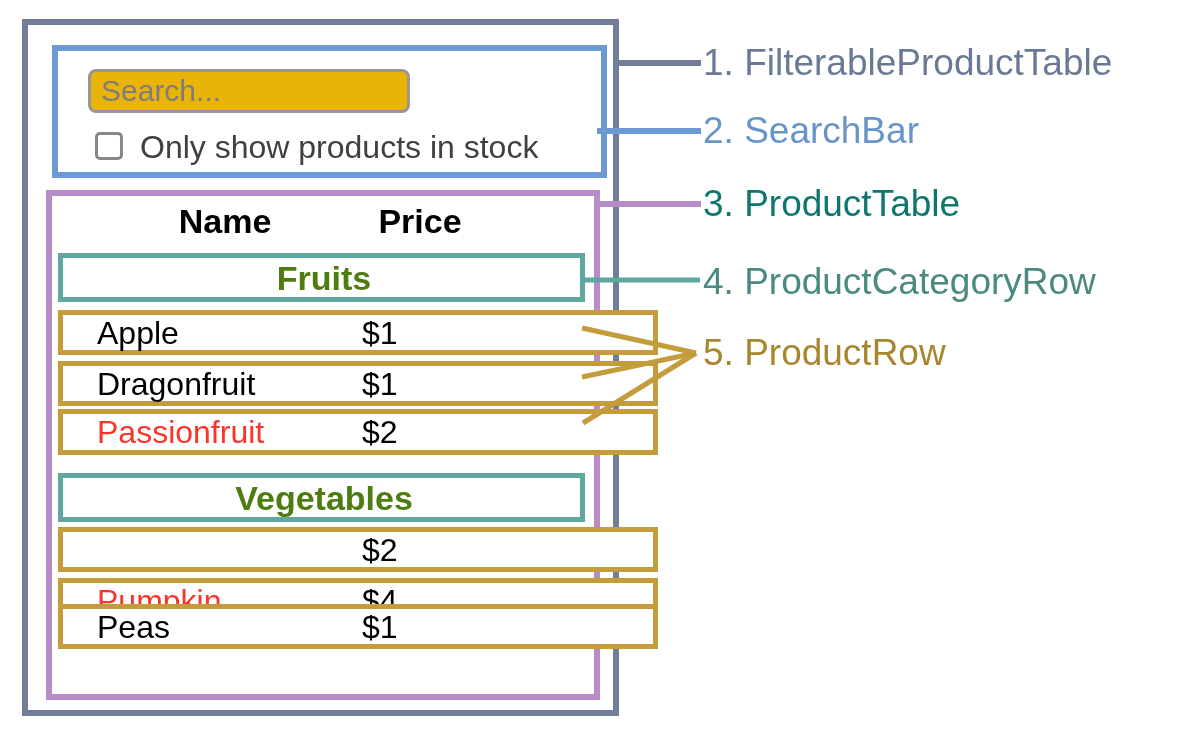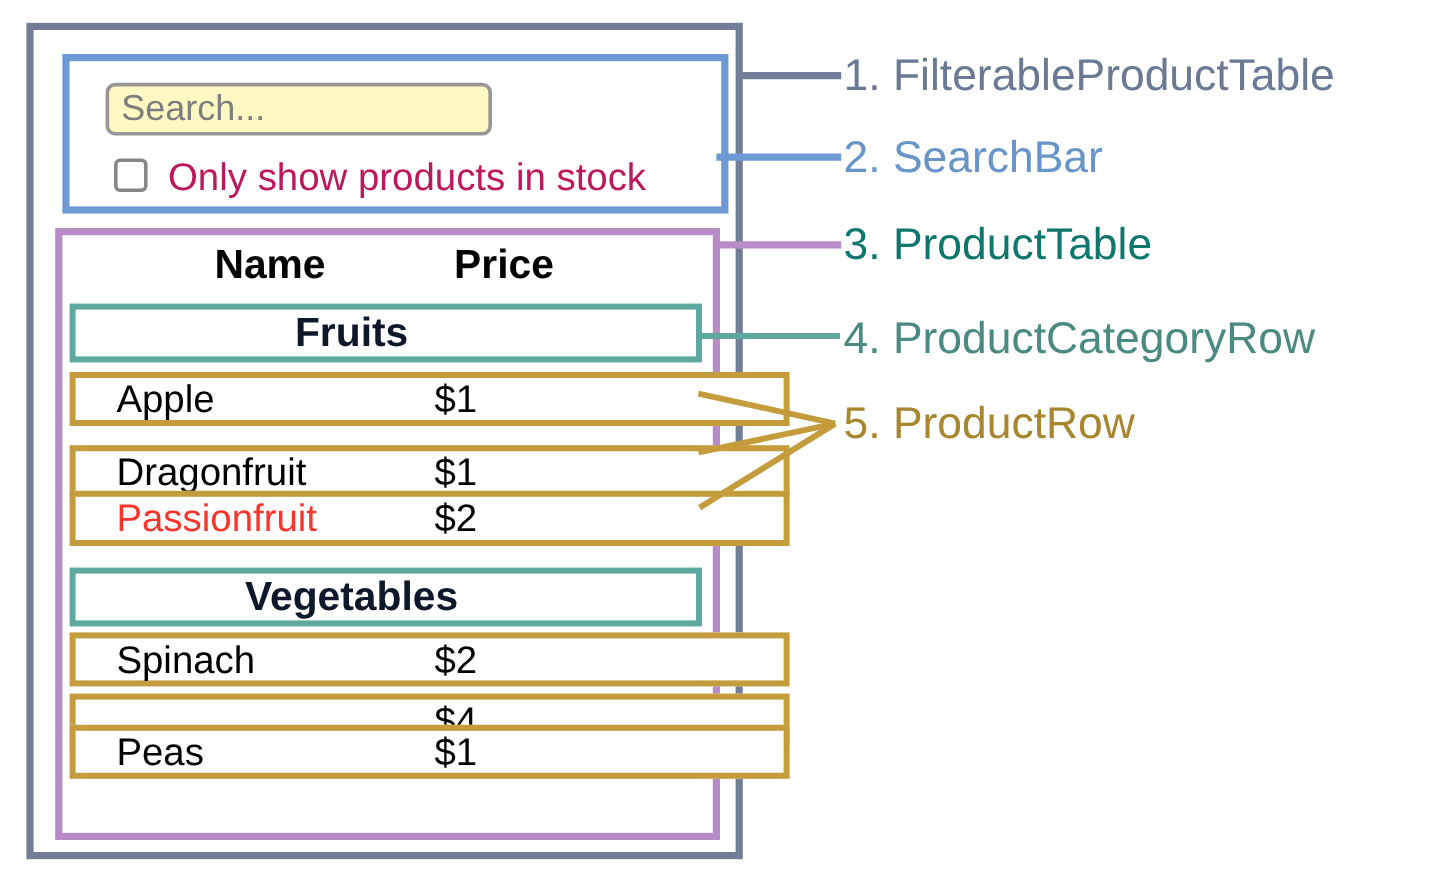--- a/index.html
+++ b/index.html
@@ -8,44 +8,44 @@
     font-family:"Liberation Sans","DejaVu Sans",sans-serif;
   }
   .box{position:absolute;box-sizing:border-box;background:#fff;}
   .outer-box{left:22px;top:19px;width:597px;height:697px;border:6px solid #727E97;}
   .searchbar-box{left:46px;top:39px;width:555px;height:133px;border:6px solid #6D99D4;}
   .producttable-box{left:46px;top:190px;width:554px;height:510px;border:6px solid #B78CC8;}
 
   .search-input{
     position:absolute;box-sizing:border-box;left:88px;top:69px;width:322px;height:44px;
     border:3px solid #979797;border-radius:8px;font-family:"Liberation Sans","DejaVu Sans",sans-serif;
-    font-size:30px;color:#555;padding:0 0 0 10px;outline:none;background:#fef9c3;
+    font-size:30px;color:#555;padding:0 0 0 10px;outline:none;background:#eab308;
   }
   .search-input::placeholder{color:#7d7d7d;opacity:1;}
   .checkbox{
     position:absolute;box-sizing:border-box;left:95px;top:132px;width:28px;height:28px;
     border:3px solid #878787;border-radius:5px;background:#fff;cursor:pointer;
   }
-  .checkbox-label{position:absolute;left:140px;top:129px;font-size:32px;color:#be185d;white-space:nowrap;}
+  .checkbox-label{position:absolute;left:140px;top:129px;font-size:32px;color:#404040;white-space:nowrap;}
 
   .col-header{position:absolute;top:202px;font-size:34px;font-weight:bold;color:#000;text-align:center;}
   .col-header.name{left:120px;width:210px;}
   .col-header.price{left:330px;width:180px;}
 
   .category-row{left:58px;width:527px;height:49px;border:5px solid #5EA8A0;}
   .category-row .cat-text{
     position:absolute;left:0;top:50%;transform:translateY(-50%);width:460px;
-    text-align:center;font-size:34px;font-weight:bold;color:#0f172a;
+    text-align:center;font-size:34px;font-weight:bold;color:#4d7c0f;padding-left:31px;
   }
   .cat-fruits{top:253px;}
   .cat-vegetables{top:473px;}
 
   .product-row{left:58px;width:600px;height:45px;border:5px solid #C49C3C;}
   .row-apple{top:310px;}
-  .row-dragonfruit{top:371px;}
+  .row-dragonfruit{top:361px;}
   .row-passionfruit{top:409px;height:46px;}
   .row-spinach{top:527px;}
   .row-pumpkin{top:578px;}
   .row-peas{top:604px;}
   .cell{position:absolute;top:50%;transform:translateY(-50%);font-size:32px;color:#000;white-space:nowrap;}
   .cell.name{left:34px;}
   .cell.price{left:299px;}
   .cell.oos{color:#F8342B;}
 
   .connector-layer{position:absolute;left:0;top:0;width:1200px;height:744px;pointer-events:none;}
@@ -91,24 +91,24 @@
   <div class="box product-row row-passionfruit">
     <span class="cell name oos">Passionfruit</span>
     <span class="cell price">$2</span>
   </div>
 
   <div class="box category-row cat-vegetables">
     <div class="cat-text">Vegetables</div>
   </div>
 
   <div class="box product-row row-spinach">
-    <span class="cell name">Spinach</span>
     <span class="cell price">$2</span>
   </div>
   <div class="box product-row row-pumpkin">
+    <span class="cell name oos">Pumpkin</span>
     <span class="cell price">$4</span>
   </div>
   <div class="box product-row row-peas">
     <span class="cell name">Peas</span>
     <span class="cell price">$1</span>
   </div>
 
   <svg class="connector-layer" viewBox="0 0 1200 744">
     <line x1="614" y1="63" x2="701" y2="63" stroke="#727E97" stroke-width="6"></line>
     <line x1="597" y1="131" x2="701" y2="131" stroke="#6D99D4" stroke-width="6"></line>

